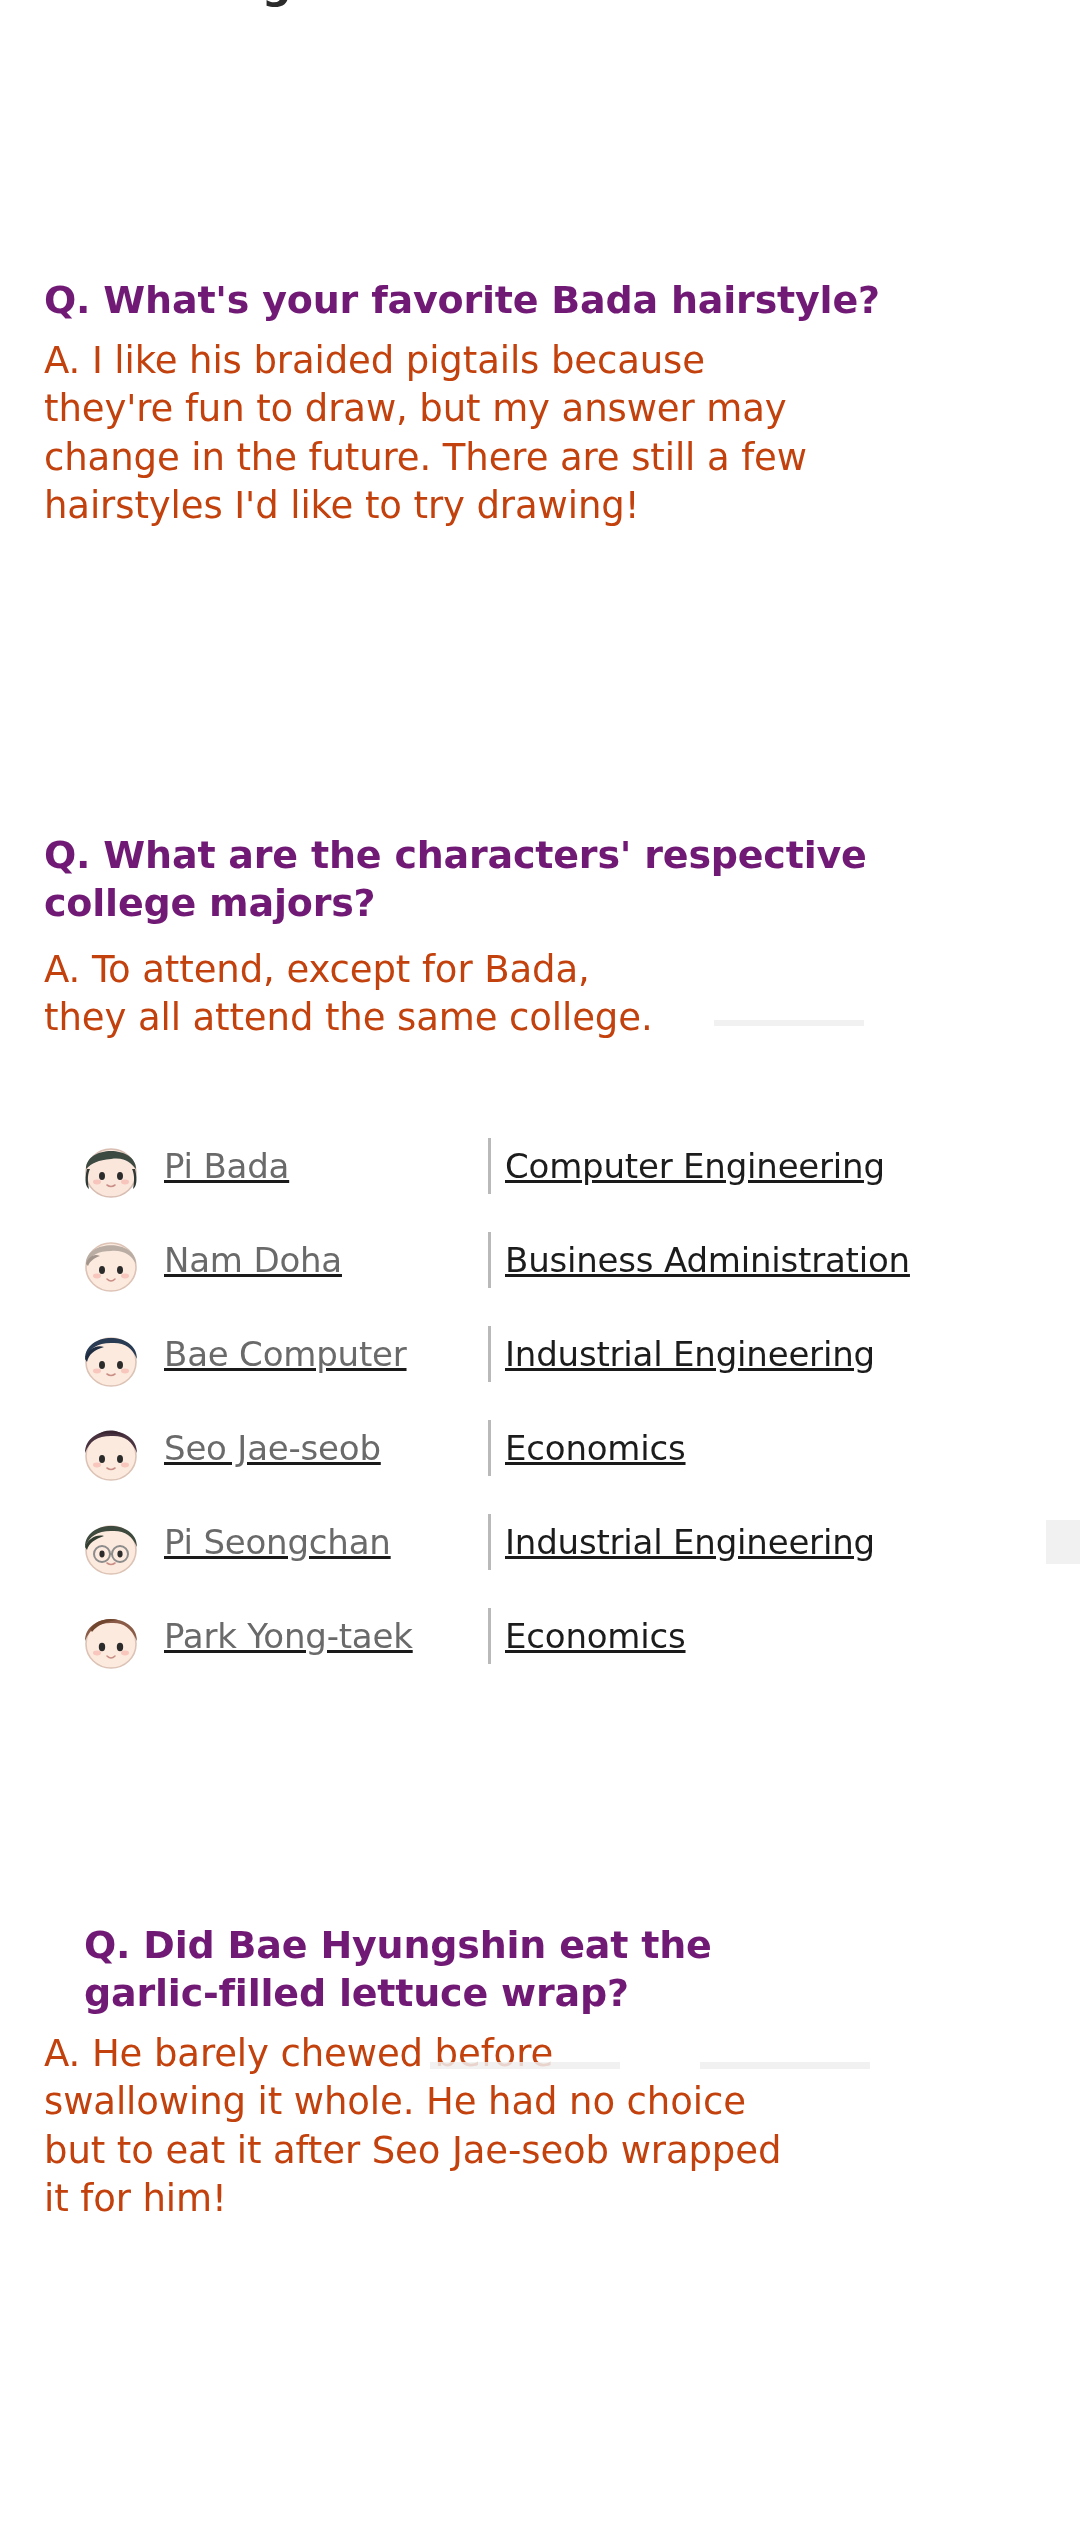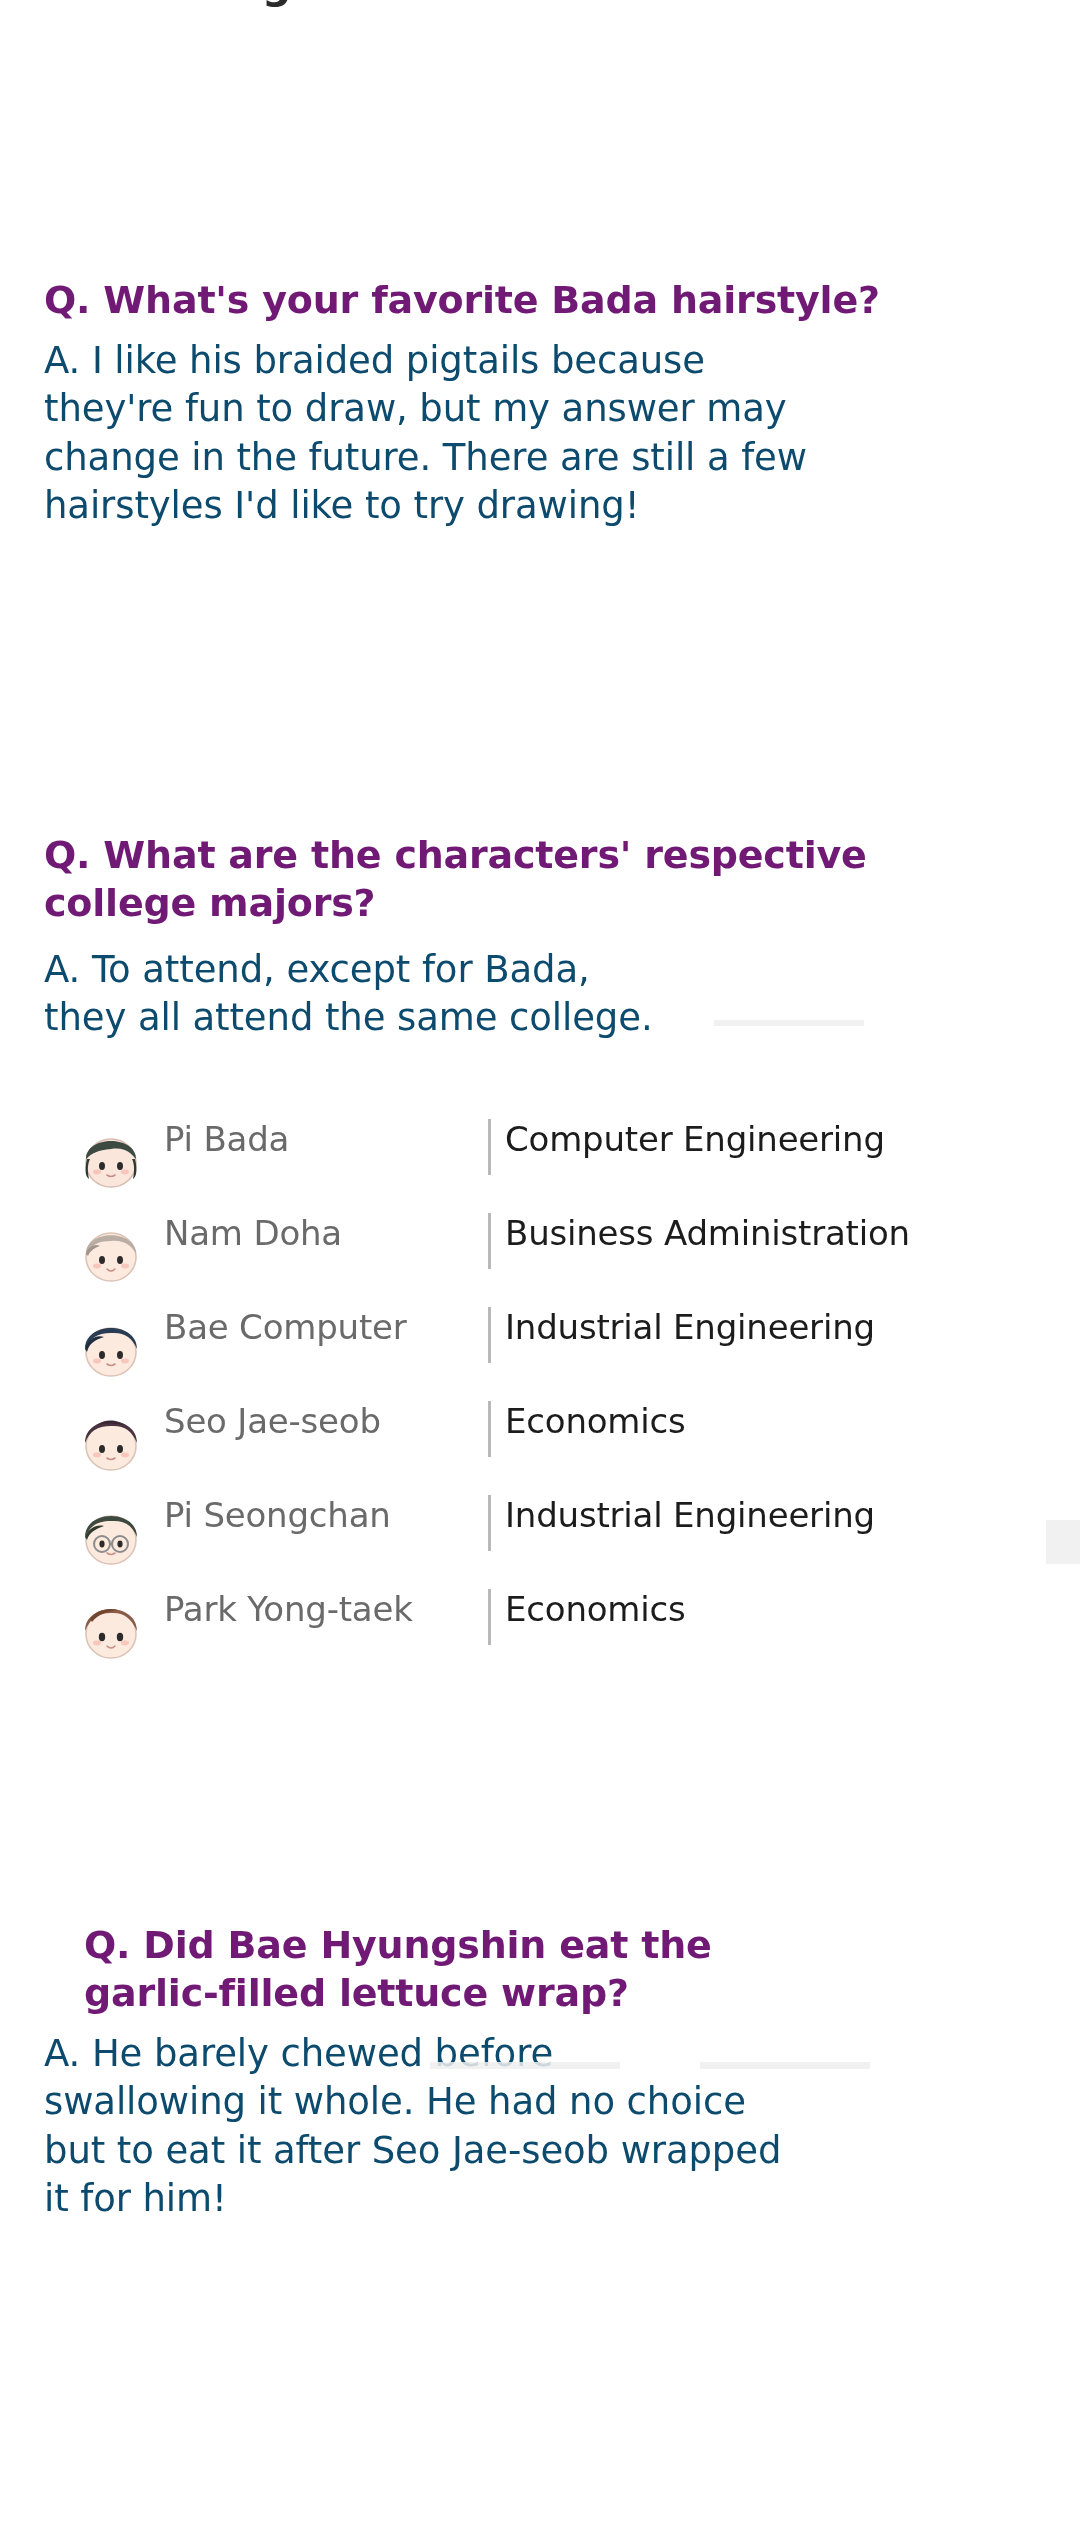--- a/index.html
+++ b/index.html
@@ -50,39 +50,40 @@
     font-size: 38px;
     font-weight: 700;
     color: #701a75;
     line-height: 1.28;
     letter-spacing: -0.2px;
     margin: 0;
   }
   .a-text {
     font-size: 37px;
     font-weight: 400;
-    color: #0c4a6e;
+    color: #c2410c;
     line-height: 1.31;
     letter-spacing: -0.1px;
     margin: 0;
     white-space: pre-line;
   }
 
   .gap-xl { height: 232px; }
   .gap-s  { height: 18px; }
   .gap-xs { height: 12px; }
 
   
   .majors {
     margin-top: 76px;
   }
   .major-row {
     display: flex;
-    align-items: flex-start;
+    align-items: center;
     height: 94px;
+    text-decoration: underline;
   }
   .avatar {
     width: 74px;
     height: 74px;
     flex: 0 0 74px;
     margin-left: 30px;
     position: relative;
   }
   .avatar svg { display: block; }
   .char-name {

